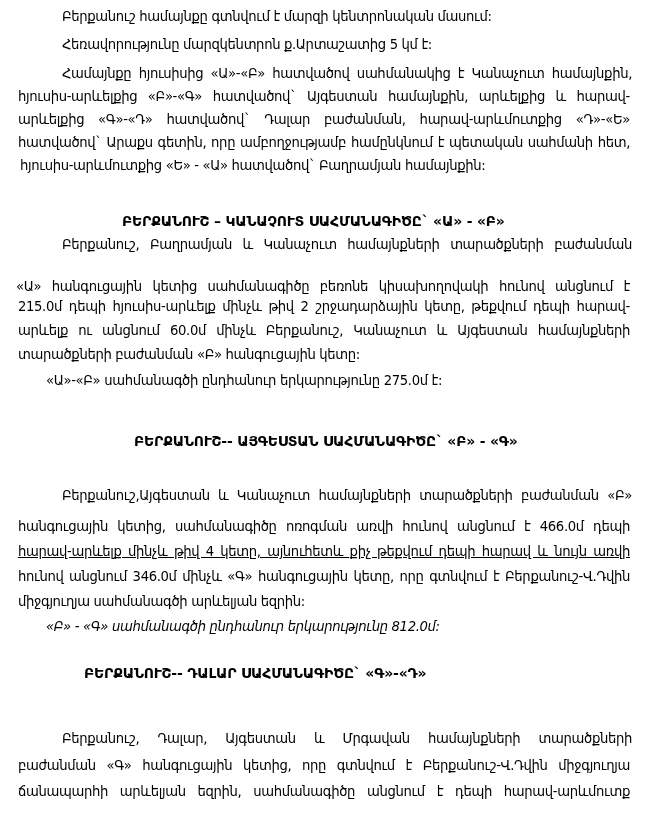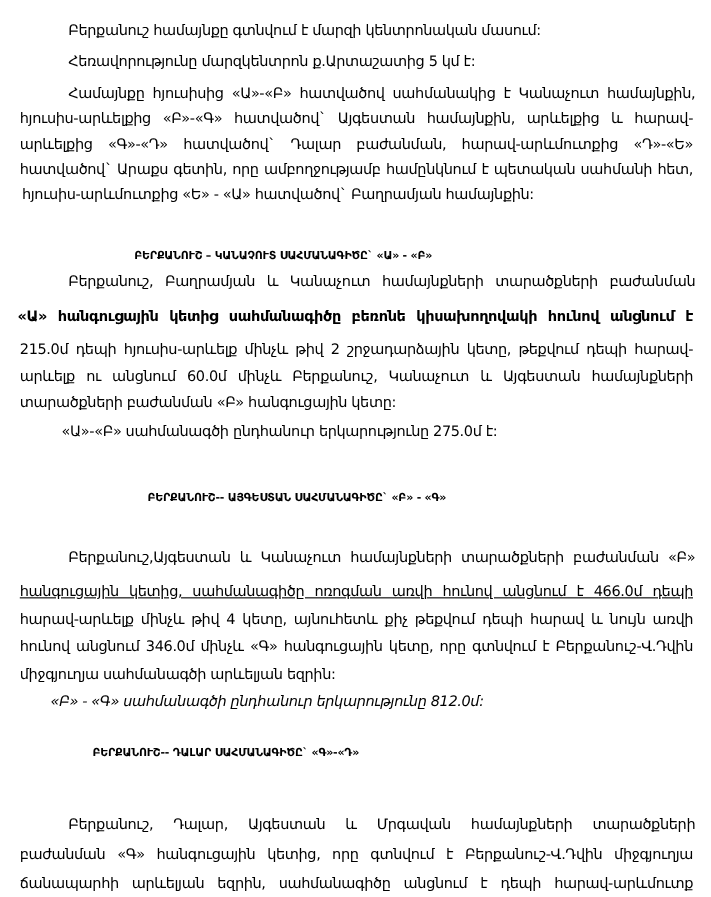--- a/index.html
+++ b/index.html
@@ -1,49 +1,49 @@
 <!DOCTYPE html>
 <html><head>
   <meta charset="utf-8">
   <style>
     html, body { margin: 0; padding: 0; background: #ffffff; }
     body {
       width: 646px; height: 815px; overflow: hidden; position: relative;
       font-family: "DejaVu Sans", sans-serif;
       color: #000; font-size: 13.2px; letter-spacing: -0.35px;
     }
-    .line { position: absolute; white-space: nowrap; line-height: 18px; margin-top: 12px; }
+    .line { position: absolute; white-space: nowrap; line-height: 18px; }
     .just { left: 18px; width: 612px; text-align: justify; text-align-last: justify; }
-    .heading { font-weight: bold; font-size: 10px; letter-spacing: -0.2px; }
+    .heading { font-weight: bold; font-size: 14px; letter-spacing: -0.2px; }
   </style>
 </head>
 <body>
 
 <div>
   <div class="line" style="left:62px;top:8px;">Բերքանուշ համայնքը գտնվում է մարզի կենտրոնական մասում:</div>
   <div class="line" style="left:62px;top:36px;">Հեռավորությունը մարզկենտրոն ք.Արտաշատից 5 կմ է:</div>
 
   <div class="line just" style="left:62px;width:570px;top:65px;">Համայնքը հյուսիսից «Ա»-«Բ» հատվածով սահմանակից է Կանաչուտ համայնքին,</div>
   <div class="line just" style="top:88px;">հյուսիս-արևելքից «Բ»-«Գ» հատվածով` Այգեստան համայնքին, արևելքից և հարավ-</div>
   <div class="line just" style="top:111px;">արևելքից «Գ»-«Դ» հատվածով` Դալար բաժանման, հարավ-արևմուտքից «Դ»-«Ե»</div>
   <div class="line just" style="top:134px;">հատվածով` Արաքս գետին, որը ամբողջությամբ համընկնում է պետական սահմանի հետ,</div>
   <div class="line" style="left:20px;top:157px;">հյուսիս-արևմուտքից «Ե» - «Ա» հատվածով` Բաղրամյան համայնքին:</div>
 
   <div class="line heading" style="left:122px;top:212px;">ԲԵՐՔԱՆՈՒՇ – ԿԱՆԱՉՈՒՏ ՍԱՀՄԱՆԱԳԻԾԸ` «Ա» - «Բ»</div>
   <div class="line just" style="left:62px;width:570px;top:236px;">Բերքանուշ, Բաղրամյան և Կանաչուտ համայնքների տարածքների բաժանման</div>
-  <div class="line just" style="left:16px;width:614px;top:268px;font-weight:bold;">«Ա» հանգուցային կետից սահմանագիծը բեռոնե կիսախողովակի հունով անցնում է</div>
+  <div class="line just" style="left:16px;width:614px;top:278px;">«Ա» հանգուցային կետից սահմանագիծը բեռոնե կիսախողովակի հունով անցնում է</div>
   <div class="line just" style="top:298px;">215.0մ դեպի հյուսիս-արևելք մինչև թիվ 2 շրջադարձային կետը, թեքվում դեպի հարավ-</div>
   <div class="line just" style="top:322px;">արևելք ու անցնում 60.0մ մինչև Բերքանուշ, Կանաչուտ և Այգեստան համայնքների</div>
   <div class="line" style="left:18px;top:346px;">տարածքների բաժանման «Բ» հանգուցային կետը:</div>
-  <div class="line" style="left:56px;top:372px;">«Ա»-«Բ» սահմանագծի ընդհանուր երկարությունը 275.0մ է:</div>
+  <div class="line" style="left:46px;top:372px;">«Ա»-«Բ» սահմանագծի ընդհանուր երկարությունը 275.0մ է:</div>
 
   <div class="line heading" style="left:134px;top:432px;">ԲԵՐՔԱՆՈՒՇ-- ԱՅԳԵՍՏԱՆ ՍԱՀՄԱՆԱԳԻԾԸ` «Բ» - «Գ»</div>
   <div class="line just" style="left:62px;width:570px;top:487px;">Բերքանուշ,Այգեստան և Կանաչուտ համայնքների տարածքների բաժանման «Բ»</div>
-  <div class="line just" style="top:518px;text-decoration:underline;">հանգուցային կետից, սահմանագիծը ոռոգման առվի հունով անցնում է 466.0մ դեպի</div>
-  <div class="line just" style="top:543px;">հարավ-արևելք մինչև թիվ 4 կետը, այնուհետև քիչ թեքվում դեպի հարավ և նույն առվի</div>
+  <div class="line just" style="top:518px;">հանգուցային կետից, սահմանագիծը ոռոգման առվի հունով անցնում է 466.0մ դեպի</div>
+  <div class="line just" style="top:543px;text-decoration:underline;">հարավ-արևելք մինչև թիվ 4 կետը, այնուհետև քիչ թեքվում դեպի հարավ և նույն առվի</div>
   <div class="line just" style="top:568px;">հունով անցնում 346.0մ մինչև «Գ» հանգուցային կետը, որը գտնվում է Բերքանուշ-Վ.Դվին</div>
   <div class="line" style="left:18px;top:593px;">միջգյուղյա սահմանագծի արևելյան եզրին:</div>
   <div class="line" style="left:46px;top:618px;font-style:italic;">«Բ» - «Գ» սահմանագծի ընդհանուր երկարությունը 812.0մ:</div>
 
   <div class="line heading" style="left:84px;top:664px;">ԲԵՐՔԱՆՈՒՇ-- ԴԱԼԱՐ ՍԱՀՄԱՆԱԳԻԾԸ` «Գ»-«Դ»</div>
   <div class="line just" style="left:62px;width:570px;top:730px;">Բերքանուշ, Դալար, Այգեստան և Մրգավան համայնքների տարածքների</div>
   <div class="line just" style="top:757px;">բաժանման «Գ» հանգուցային կետից, որը գտնվում է Բերքանուշ-Վ.Դվին միջգյուղյա</div>
   <div class="line just" style="top:783px;">ճանապարհի արևելյան եզրին, սահմանագիծը անցնում է դեպի հարավ-արևմուտք</div>
 </div>
 

